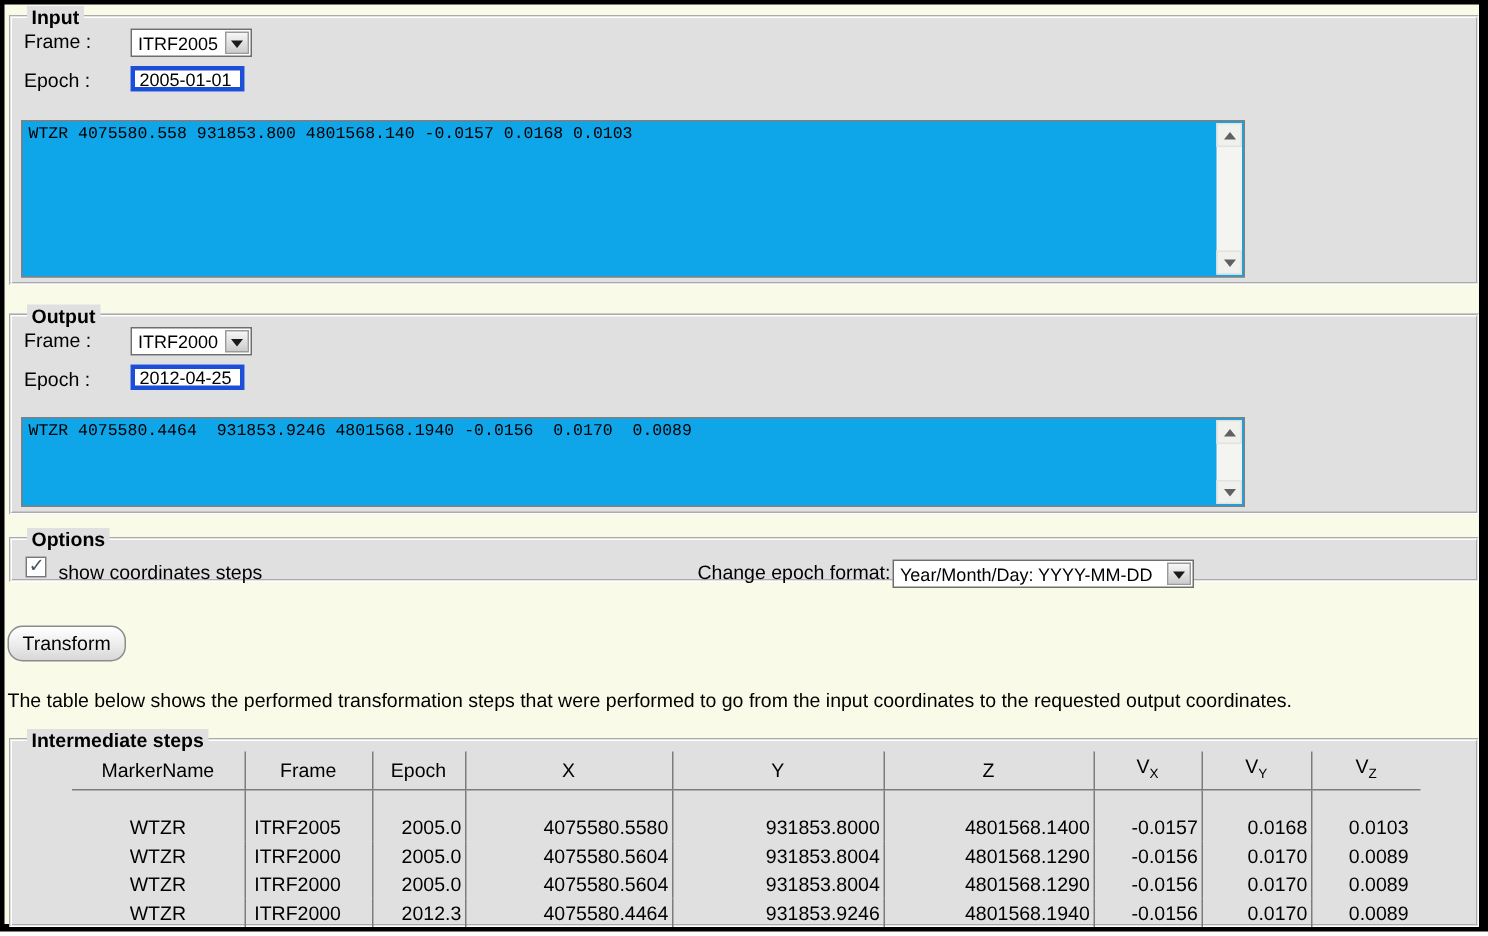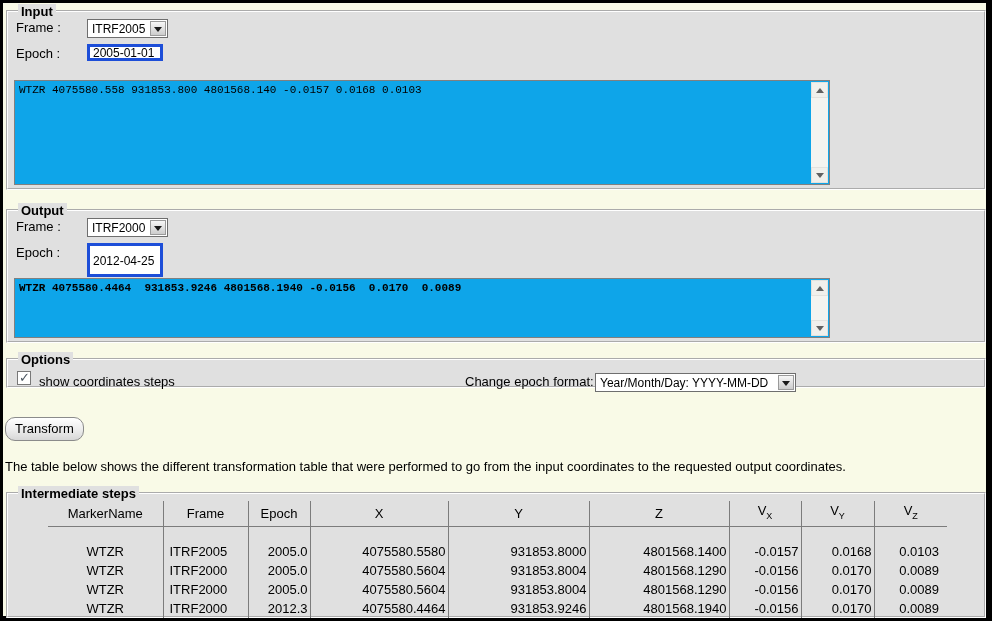--- a/index.html
+++ b/index.html
@@ -64,22 +64,22 @@
   </div>
 
   <div class="fs" id="fs-output">
     <span class="leg">Output</span>
     <span class="lbl" style="left:8px; top:9px;">Frame :</span>
     <span class="combo" style="left:79px; top:7px; width:81px; height:19px;">
       <span class="val">ITRF2000</span>
       <span class="btn"></span>
     </span>
     <span class="lbl" style="left:8px; top:35px;">Epoch :</span>
-    <input class="textinput" style="left: 79px; top: 32px; width: 76px; height: 34px;" value="2012-04-25">
-    <div class="tbox" style="left:6px; top:67px; width:816px; height:60px;font-weight:bold;">
+    <input class="textinput" style="left: 79px; top: 32px; width: 76px; height: 17px;" value="2012-04-25">
+    <div class="tbox" style="left:6px; top:67px; width:816px; height:60px;">
       <pre>WTZR 4075580.4464  931853.9246 4801568.1940 -0.0156  0.0170  0.0089</pre>
       <div class="sbar">
         <div class="sbtn up"></div>
         <div class="sbtn down"></div>
       </div>
     </div>
   </div>
 
   <div class="fs" id="fs-options">
     <span class="leg">Options</span>
@@ -87,21 +87,21 @@
     <span class="lbl" style="left:31px; top:15px;">show coordinates steps</span>
     <span class="lbl" style="left:457px; top:15px;">Change epoch format:</span>
     <span class="combo" style="left:587px; top:13px; width:201px; height:19px;">
       <span class="val">Year/Month/Day: YYYY-MM-DD</span>
       <span class="btn"></span>
     </span>
   </div>
 
   <button class="pushbtn" style="left:2px; top:414px;">Transform</button>
 
-  <div id="desc">The table below shows the different transformation table that were performed to go from the input coordinates to the requested output coordinates.</div>
+  <div id="desc">The table below shows the performed transformation steps that were performed to go from the input coordinates to the requested output coordinates.</div>
 
   <div class="fs" id="fs-steps">
     <span class="leg">Intermediate steps</span>
     <table id="steps-table">
       <colgroup id="steps-cols">
           <col style="width: 115px;">
           <col style="width: 85px;">
           <col style="width: 62px;">
           <col style="width: 138px;">
           <col style="width: 141px;">

